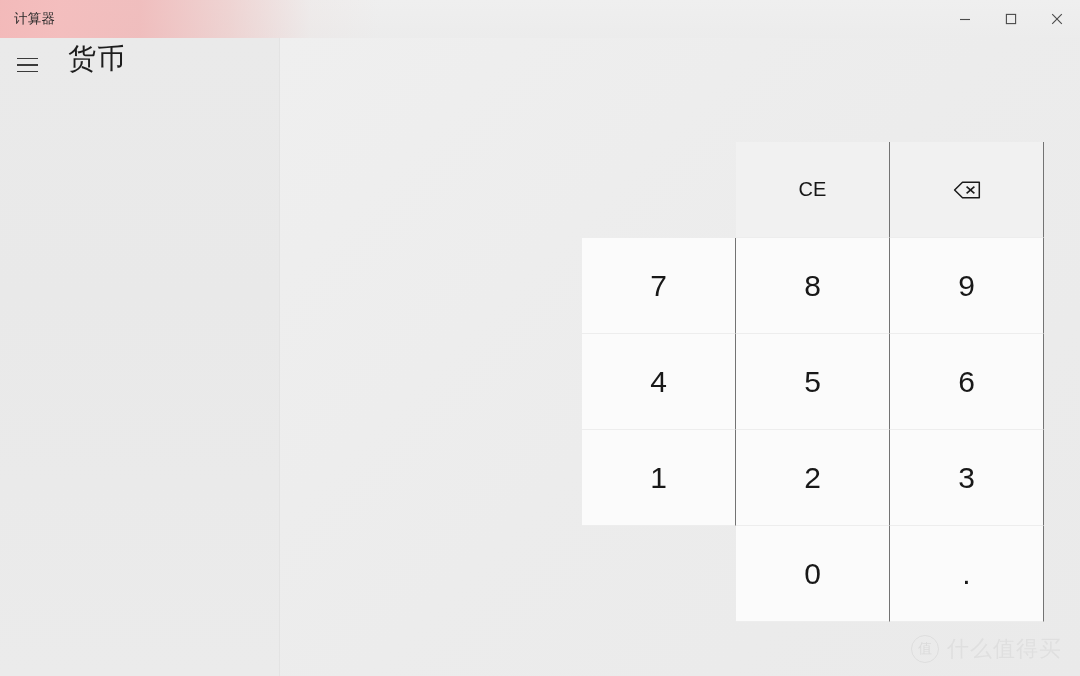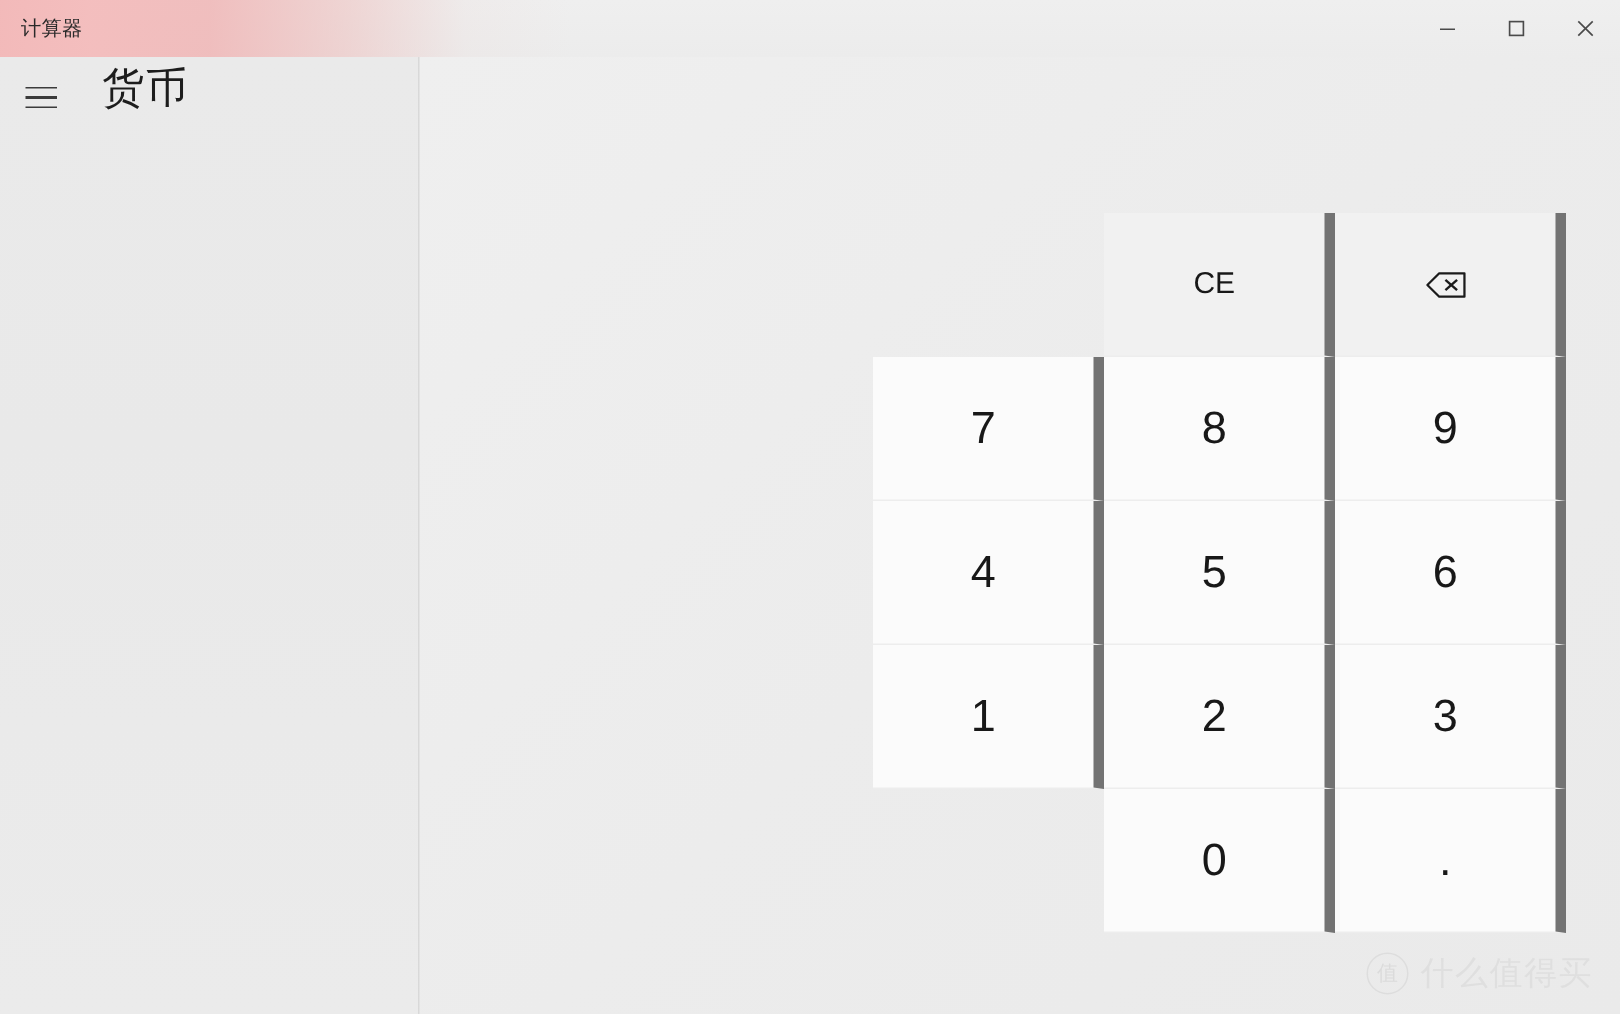--- a/index.html
+++ b/index.html
@@ -199,21 +199,21 @@
     display: grid;
     grid-template-columns: repeat(3, 154px);
     grid-template-rows: repeat(5, 96px);
     z-index: 10;
   }
   .key {
     display: flex;
     align-items: center;
     justify-content: center;
     background: #fbfbfb;
-    border-right: 7px solid #737373;
+    border-right: 1px solid #737373;
     border-bottom: 1px solid #ededed;
     font-size: 30px;
     color: #181818;
     cursor: default;
     user-select: none;
   }
   .key.fn {
     background: #f1f1f1;
     font-size: 20px;
   }

